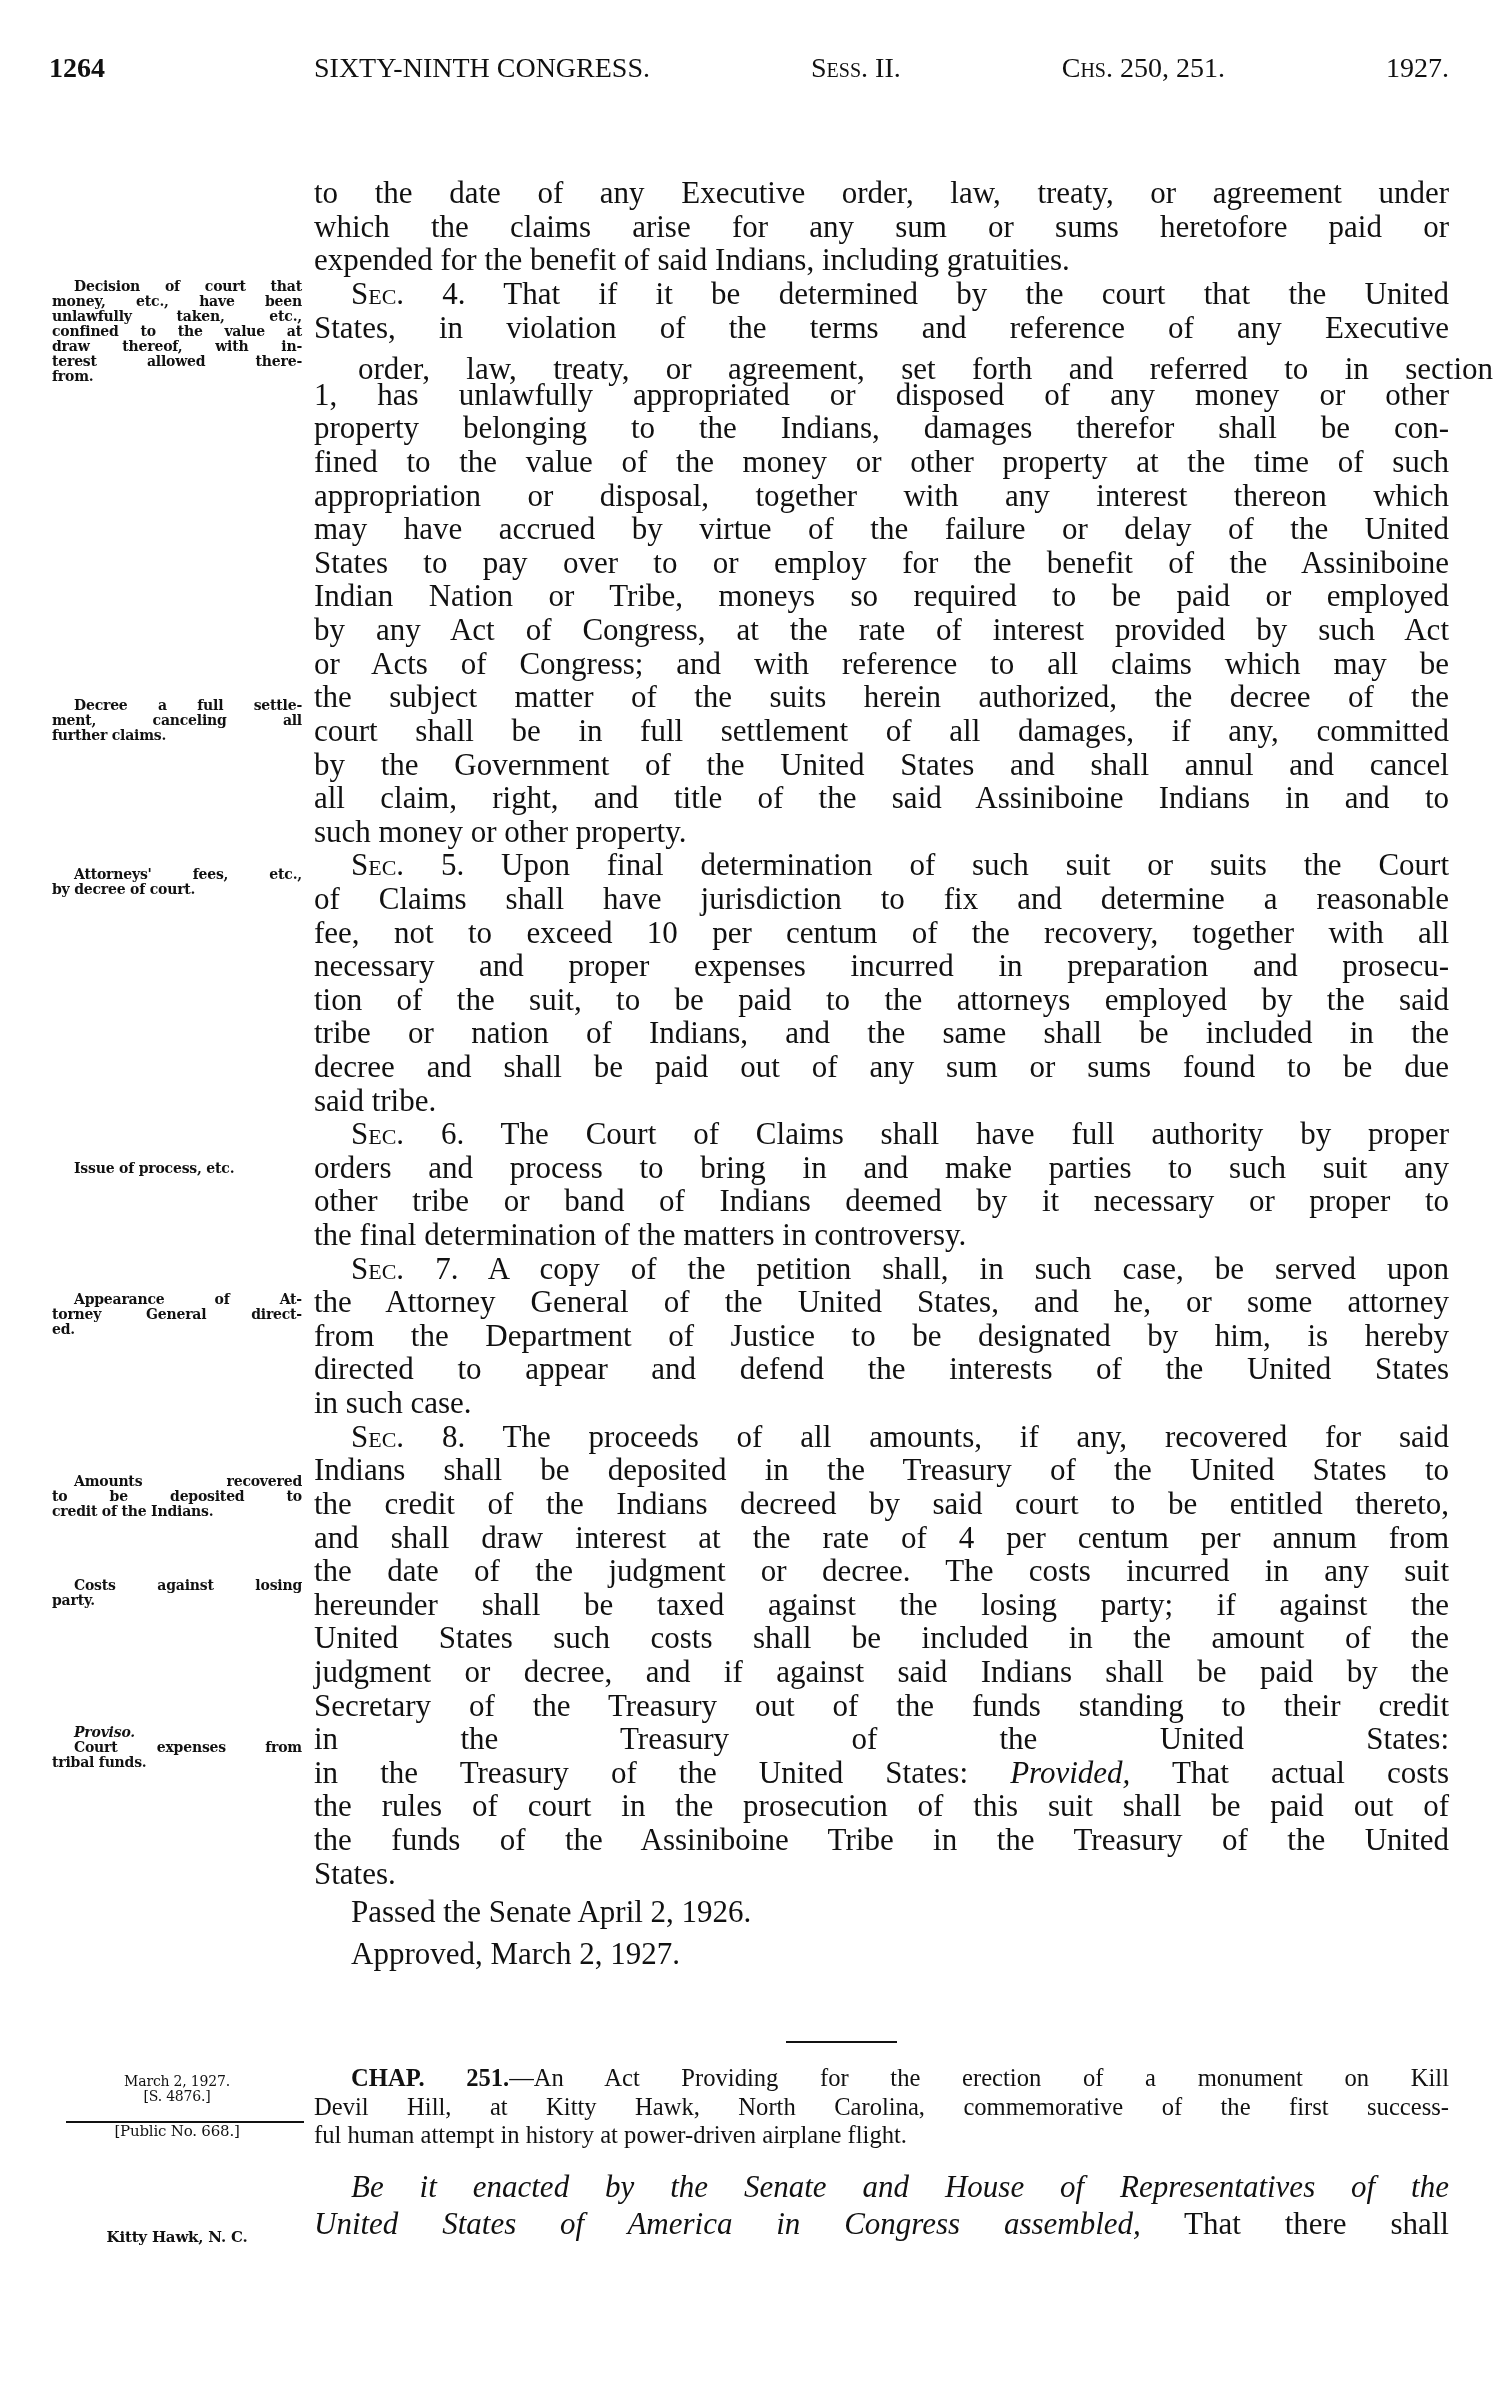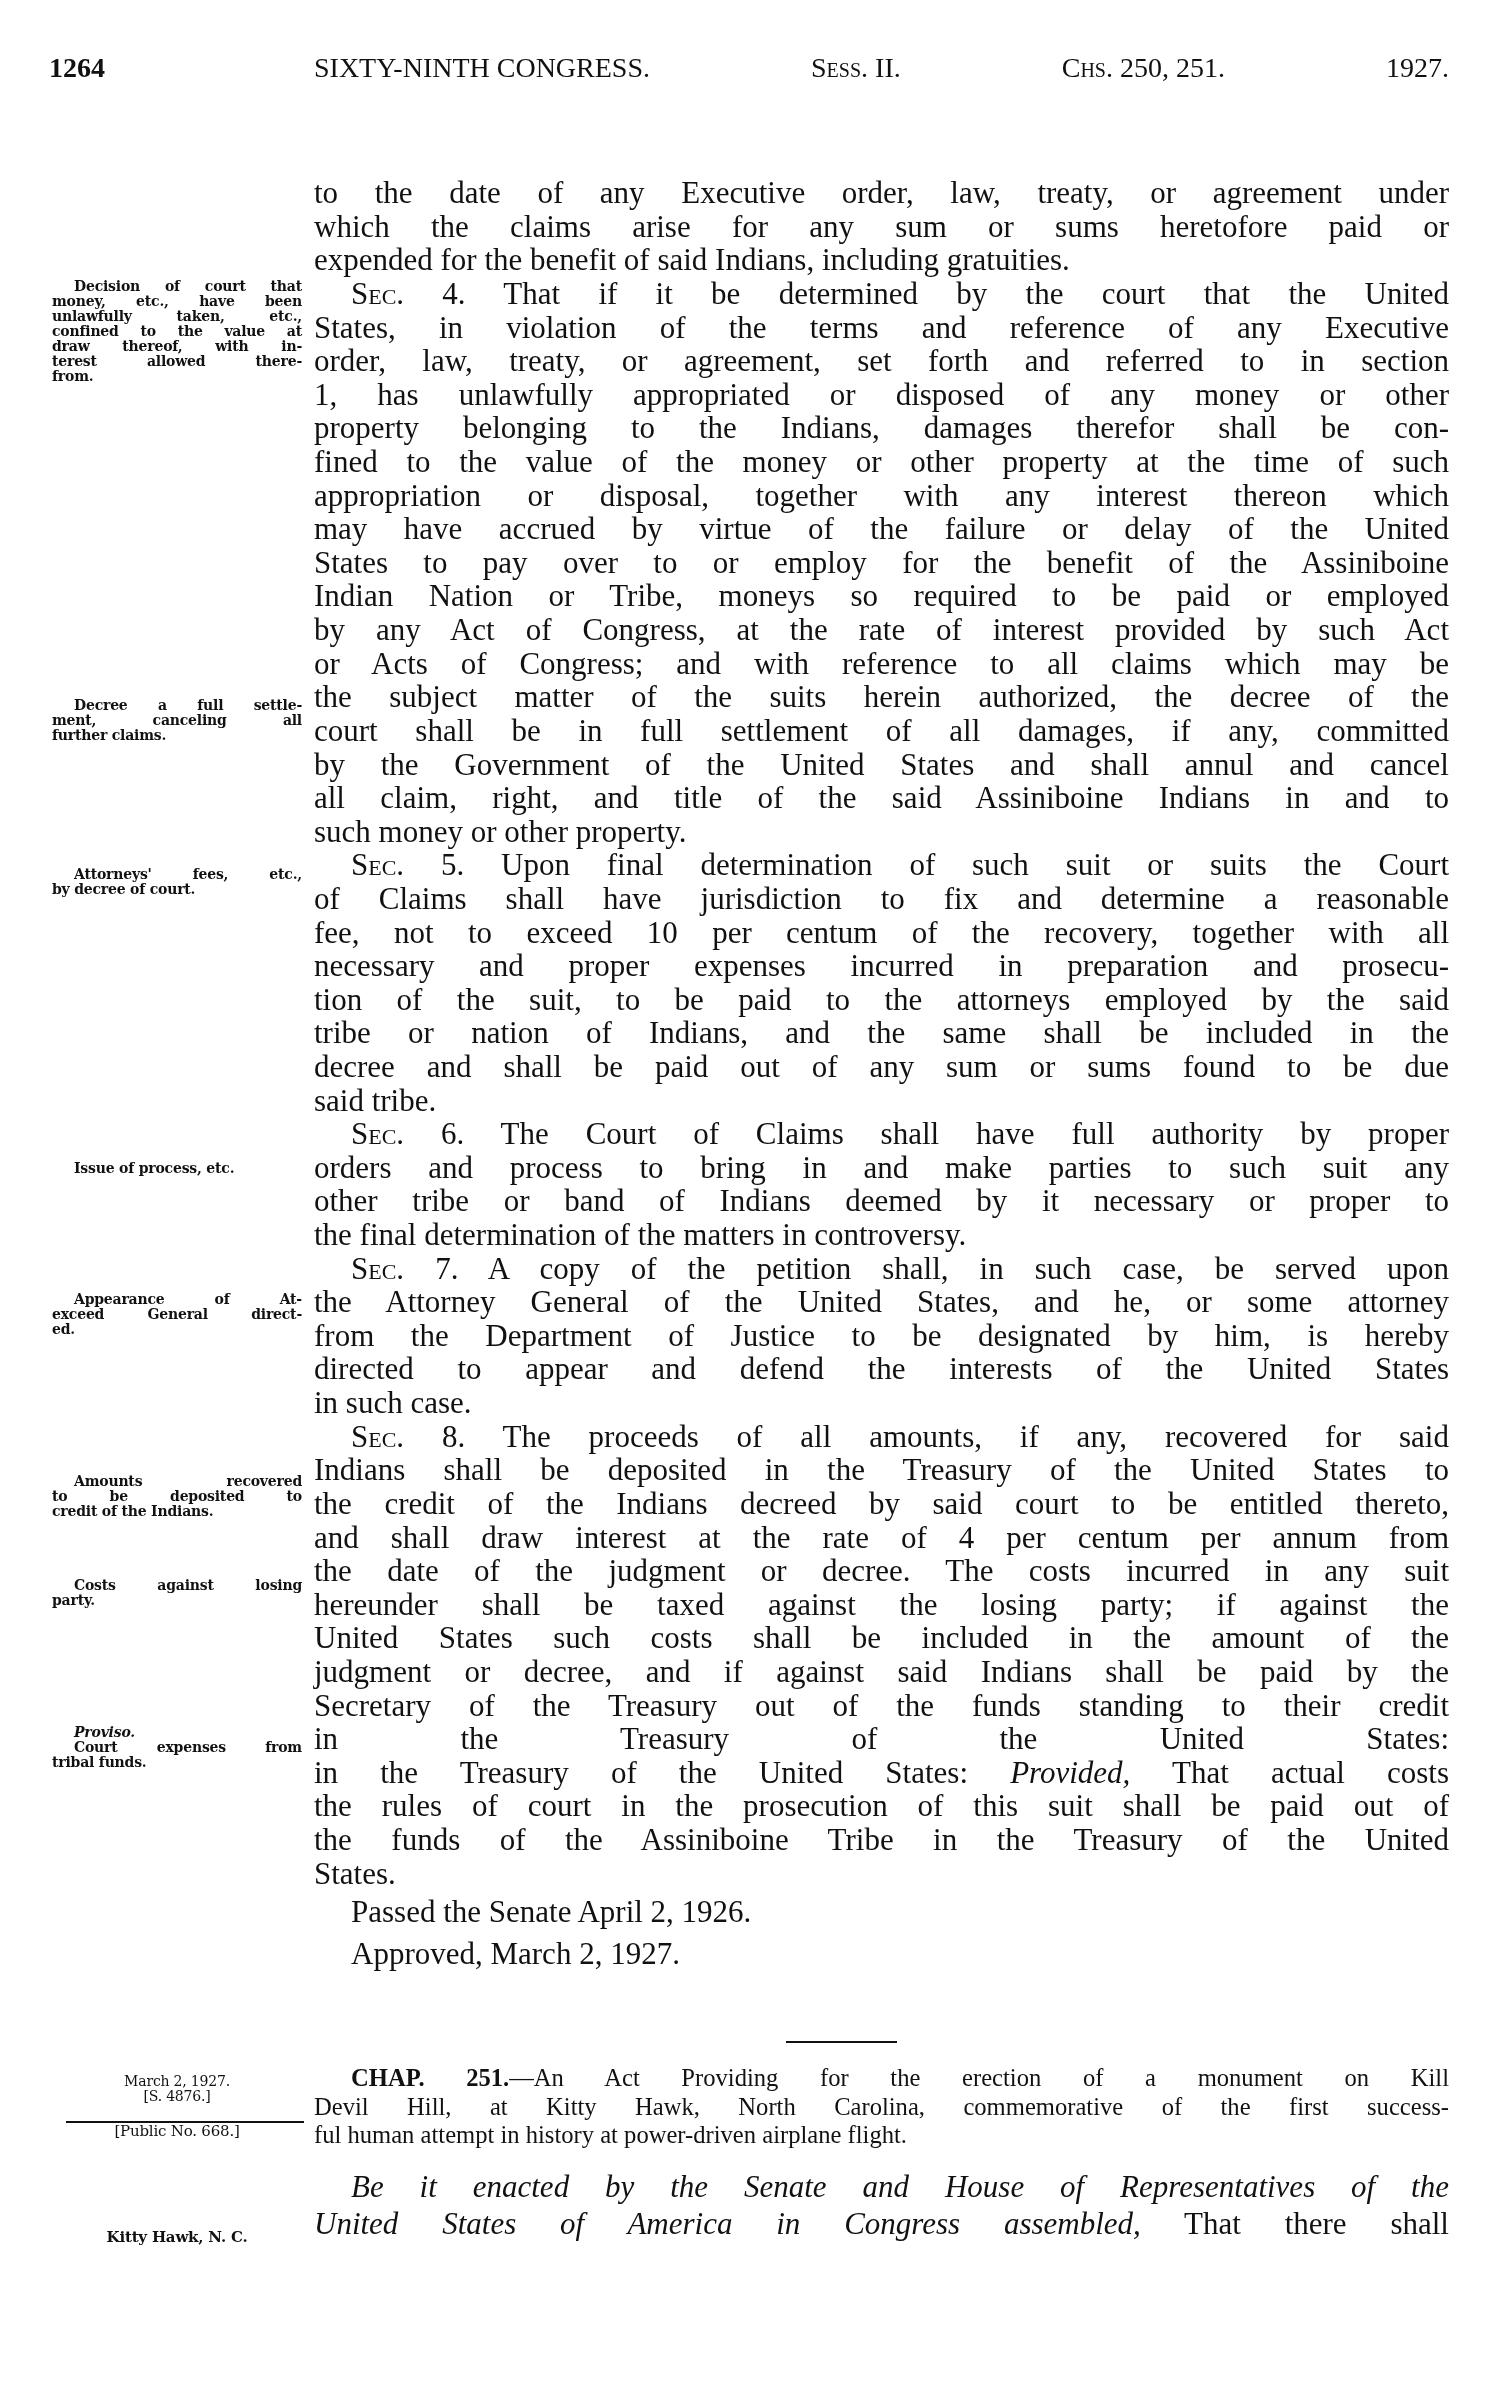--- a/index.html
+++ b/index.html
@@ -33,21 +33,21 @@
   <span class="sc">Chs. 250, 251.</span>
   <span>1927.</span>
 </div>
 
 <div id="body">
     <div class="ln" style="top: 176px;">to the date of any Executive order, law, treaty, or agreement under</div>
     <div class="ln" style="top: 210px;">which the claims arise for any sum or sums heretofore paid or</div>
     <div class="ln end" style="top: 243px;">expended for the benefit of said Indians, including gratuities.</div>
     <div class="ln ind" style="top: 277px;"><span class="sc">Sec. 4.</span> <span>That if it be determined by the court that the United</span></div>
     <div class="ln" style="top: 311px;">States, in violation of the terms and reference of any Executive</div>
-    <div class="ln" style="top: 344px;">order, law, treaty, or agreement, set forth and referred to in section</div>
+    <div class="ln" style="top: 352px; margin-left: 44px;">order, law, treaty, or agreement, set forth and referred to in section</div>
     <div class="ln" style="top: 378px;">1, has unlawfully appropriated or disposed of any money or other</div>
     <div class="ln" style="top: 411px;">property belonging to the Indians, damages therefor shall be con-</div>
     <div class="ln" style="top: 445px;">fined to the value of the money or other property at the time of such</div>
     <div class="ln" style="top: 479px;">appropriation or disposal, together with any interest thereon which</div>
     <div class="ln" style="top: 512px;">may have accrued by virtue of the failure or delay of the United</div>
     <div class="ln" style="top: 546px;">States to pay over to or employ for the benefit of the Assiniboine</div>
     <div class="ln" style="top: 579px;">Indian Nation or Tribe, moneys so required to be paid or employed</div>
     <div class="ln" style="top: 613px;">by any Act of Congress, at the rate of interest provided by such Act</div>
     <div class="ln" style="top: 647px;">or Acts of Congress; and with reference to all claims which may be</div>
     <div class="ln" style="top: 680px;">the subject matter of the suits herein authorized, the decree of the</div>
@@ -104,21 +104,21 @@
   </div>
 <div class="mn" style="top:867px;">
     <span class="l first">Attorneys' fees, etc.,</span>
     <span class="l end">by decree of court.</span>
   </div>
 <div class="mn" style="top:1161px;">
     <span class="l first end">Issue of process, etc.</span>
   </div>
 <div class="mn" style="top:1292px;">
     <span class="l first">Appearance of At-</span>
-    <span class="l">exceed General direct-</span>
+    <span class="l">torney General direct-</span>
     <span class="l end">ed.</span>
   </div>
 <div class="mn" style="top:1474px;">
     <span class="l first">Amounts recovered</span>
     <span class="l">to be deposited to</span>
     <span class="l end">credit of the Indians.</span>
   </div>
 <div class="mn" style="top:1578px;">
     <span class="l first">Costs against losing</span>
     <span class="l end">party.</span>

